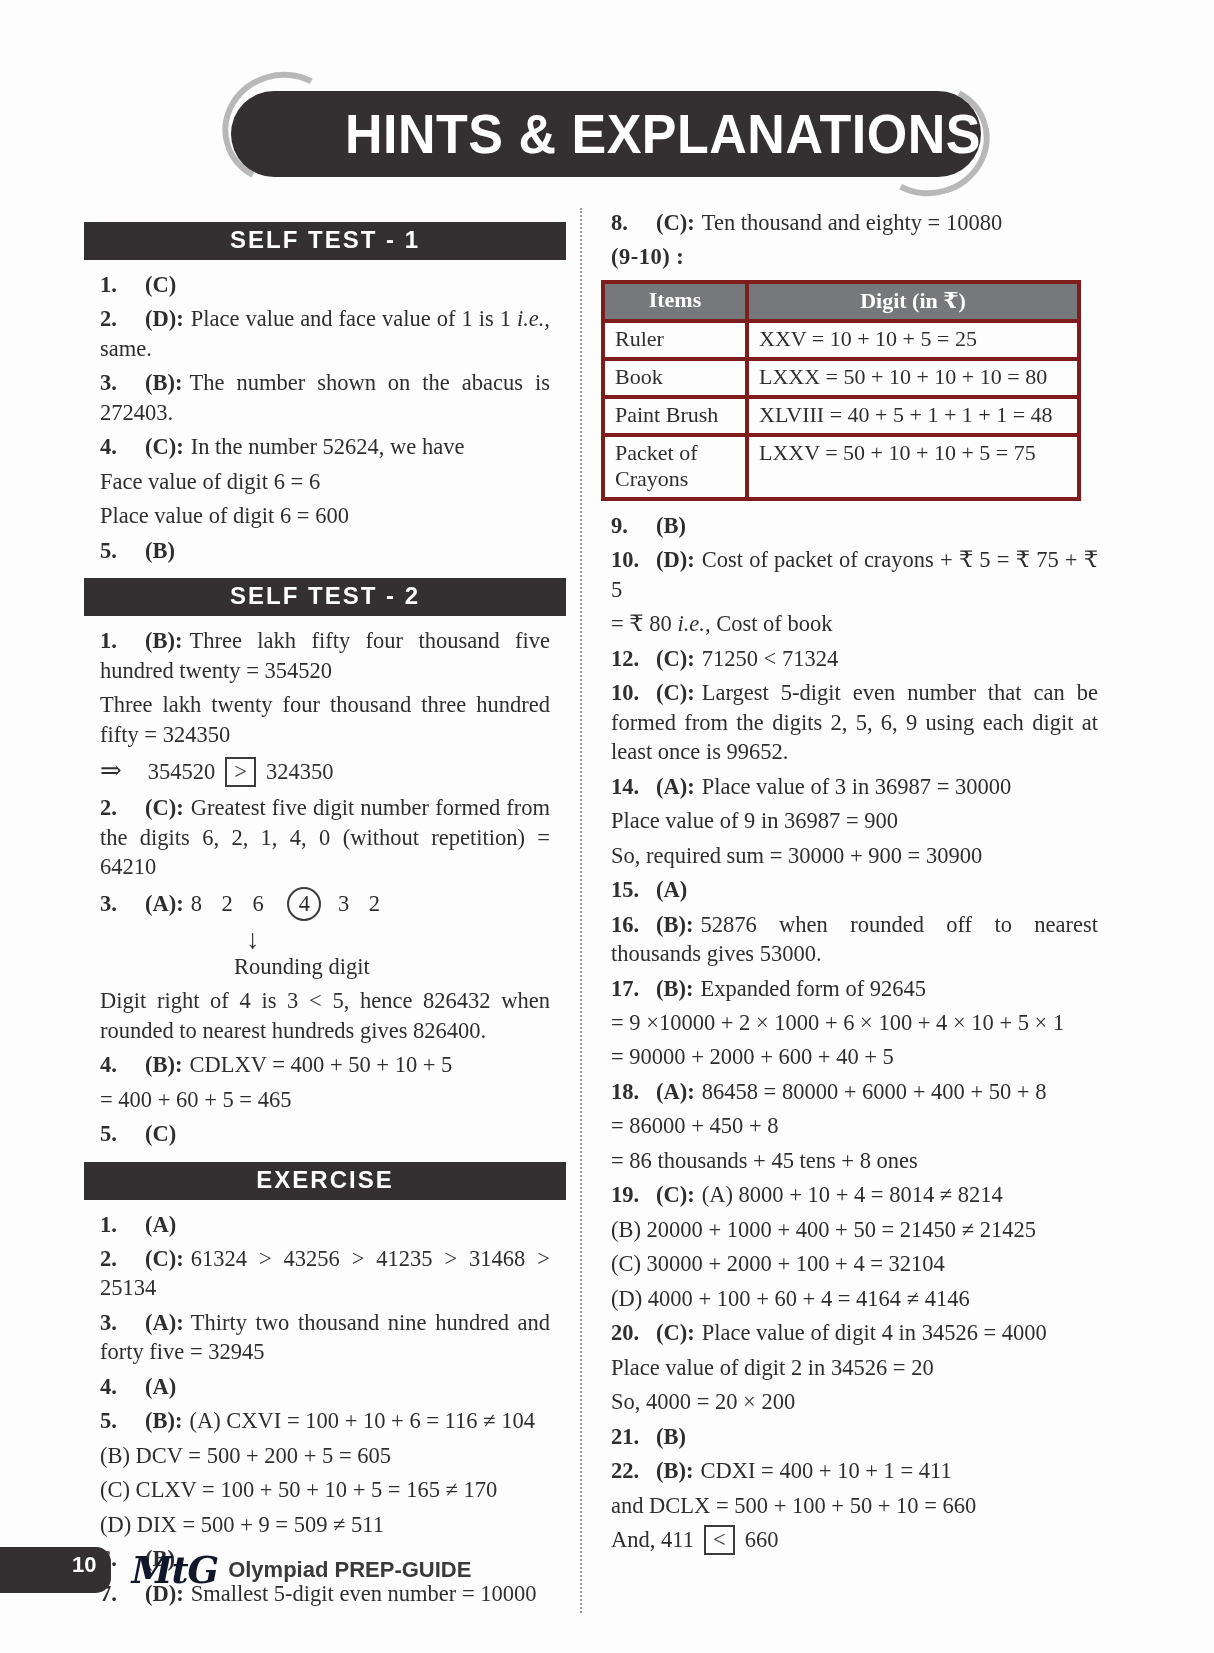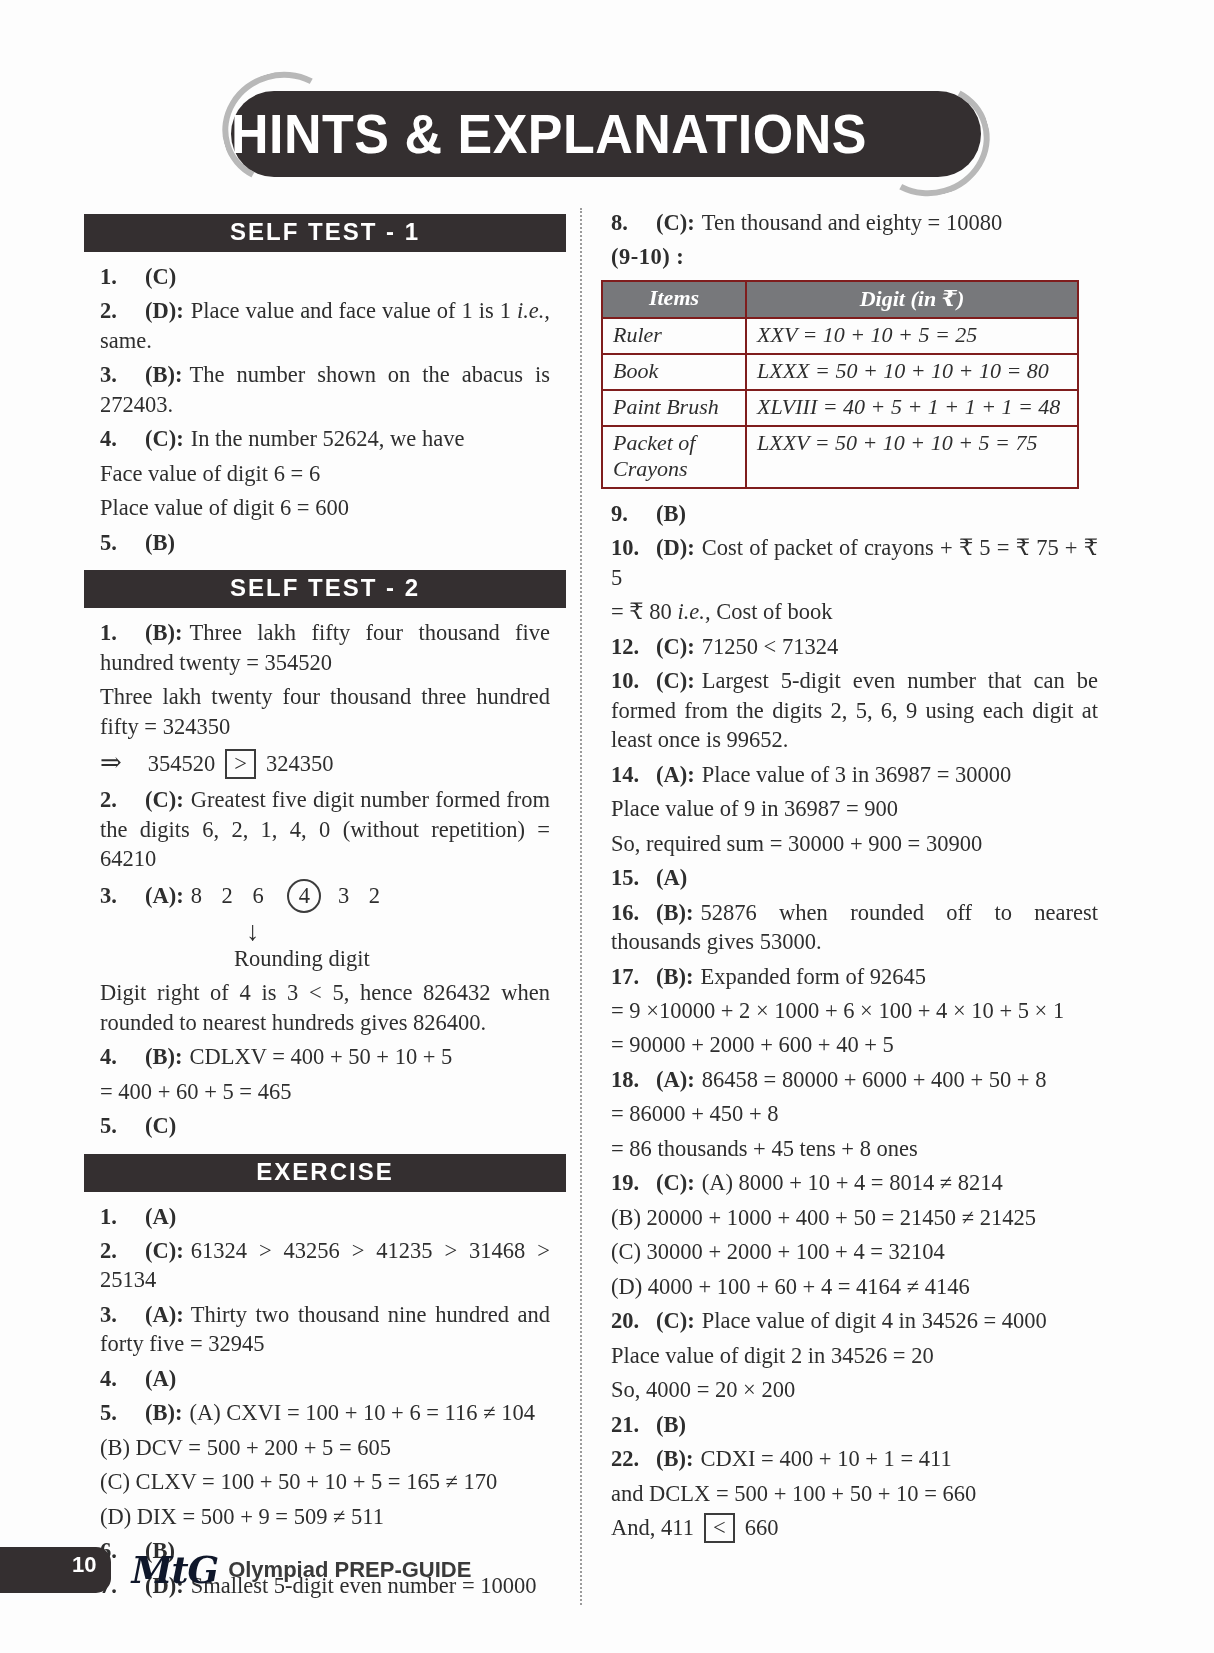--- a/index.html
+++ b/index.html
@@ -19,21 +19,21 @@
   .banner-swoosh {
     position: absolute; width: 120px; height: 112px; border-radius: 50%;
     border: 6px solid transparent;
   }
   .banner-swoosh.left  { left: -4px;  top: -10px;    border-left-color: #b8b8b8; border-top-color: #b8b8b8; transform: rotate(-16deg); }
   .banner-swoosh.right { right: -4px; bottom: -10px; border-right-color: #b8b8b8; border-bottom-color: #b8b8b8; transform: rotate(-16deg); }
   .banner-bar {
     position: absolute; left: 5px; right: 5px; top: 9px; bottom: 9px;
     background: var(--bar-dark, #342f30);
     border-radius: 46px;
-    display: flex; align-items: center; justify-content: flex-start;
+    display: flex; align-items: center; justify-content: flex-end;
   }
   .banner-bar .banner-text {
     color: #fff;
     font-family: "Liberation Sans", "DejaVu Sans", sans-serif;
     font-weight: bold; font-size: 52px; letter-spacing: 0.5px;
     transform: scaleY(1.06);
     white-space: nowrap;
   }
 
   
@@ -41,21 +41,21 @@
   .col.left  { flex: none; width: 482px; }
   .divider   { flex: none; align-self: stretch; border-left: 2px dotted #9b9b9b; margin: 2px 13px 0 14px; }
   .col.right { flex: 1; min-width: 0; }
 
   .sec-bar {
     background: var(--bar-dark, #342f30); color: #fff;
     font-family: "Liberation Sans", "DejaVu Sans", sans-serif;
     font-weight: bold; font-size: 24px; letter-spacing: 2px;
     text-align: center; padding: 4px 0 6px; margin: 13px 0 10px;
   }
-  .col.left > .sec-bar:first-child { margin-top: 8px; }
+  .col.left > .sec-bar:first-child { margin-top: 16px; }
 
   .items p { margin: 5px 16px; text-align: justify; font-size: 22.5px; line-height: 1.31; }
   .col.right .items > p:first-child { margin-top: 2px; }
 
   .num { font-weight: bold; display: inline-block; min-width: 45px; }
   .ans { font-weight: bold; margin-right: 7px; }
   i.run { font-style: italic; }
 
   .boxed {
     display: inline-block; border: 2px solid #3c3c3c;
@@ -71,22 +71,22 @@
   }
   .round-diagram { margin: 0 0 4px 150px; font-size: 22.5px; }
   .rarrow { font-size: 27px; line-height: 1.02; margin-left: 12px; }
   .rlabel { line-height: 1.25; }
 
   .range b { letter-spacing: 0.5px; }
 
   
   .cost-table { border-collapse: collapse; margin: 8px 0 10px 6px; }
   .cost-table th, .cost-table td {
-    border: 2px solid #7f1d1d; font-size: 22px; padding: 3px 10px 5px;
-    text-align: left; vertical-align: top; font-style: italic;
+    border: 4px solid #7f1d1d; font-size: 22px; padding: 3px 10px 5px;
+    text-align: left; vertical-align: top;
   }
   .cost-table th { background: var(--th-bg, #77787b); color: #fff; text-align: center; font-weight: bold; }
   .cost-table td:first-child, .cost-table th:first-child { width: 144px; }
   .cost-table td:last-child,  .cost-table th:last-child  { width: 332px; }
 
   
   .footer { position: absolute; left: 0; top: 1547px; display: flex; align-items: center; }
   .page-badge {
     background: var(--bar-dark, #342f30); color: #fff;
     font-family: "Liberation Sans", "DejaVu Sans", sans-serif;

